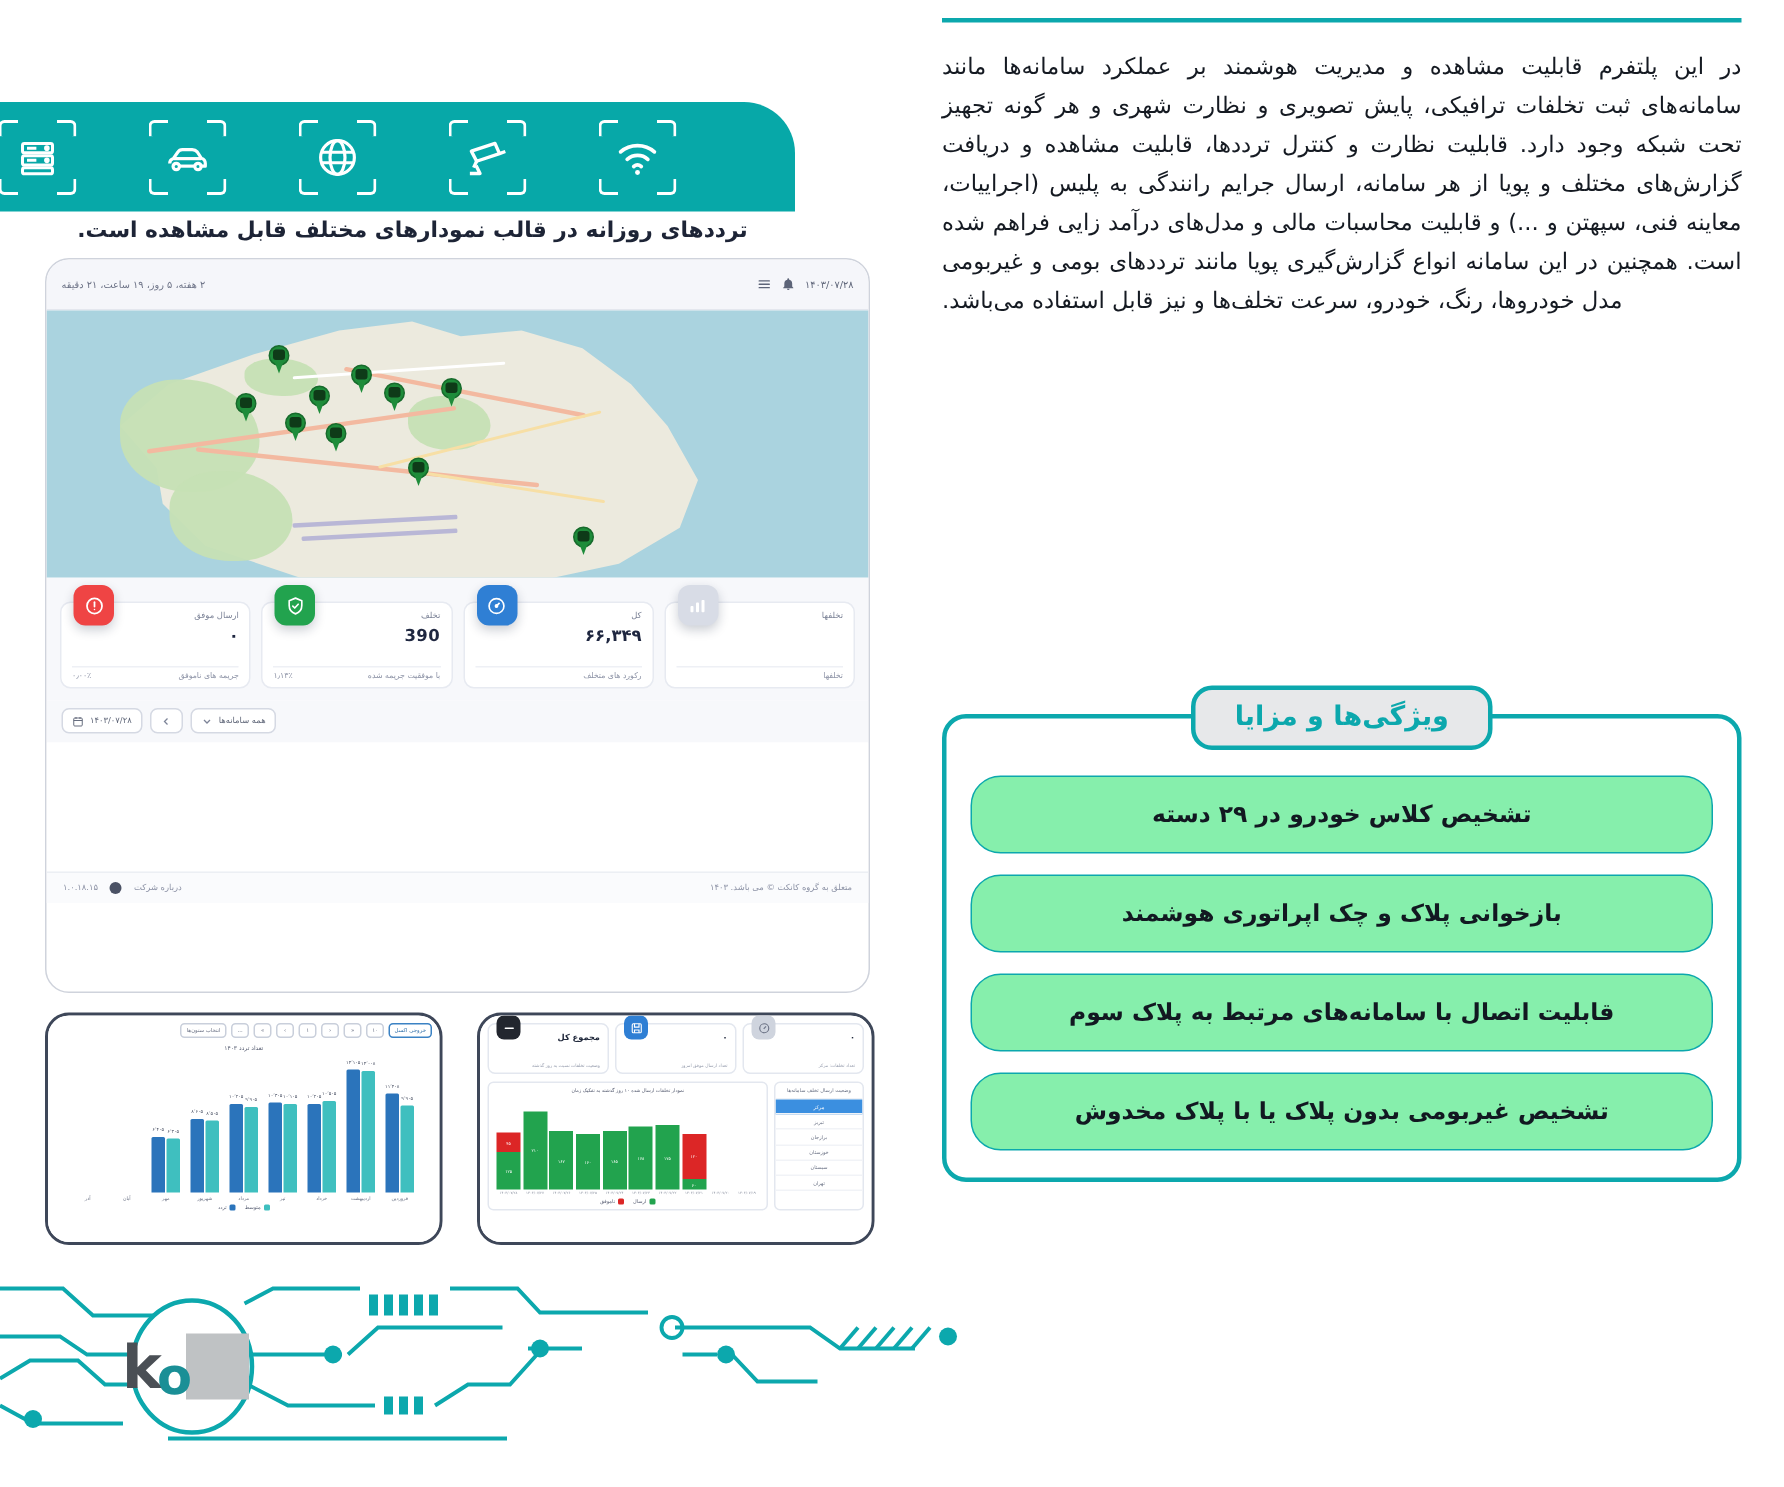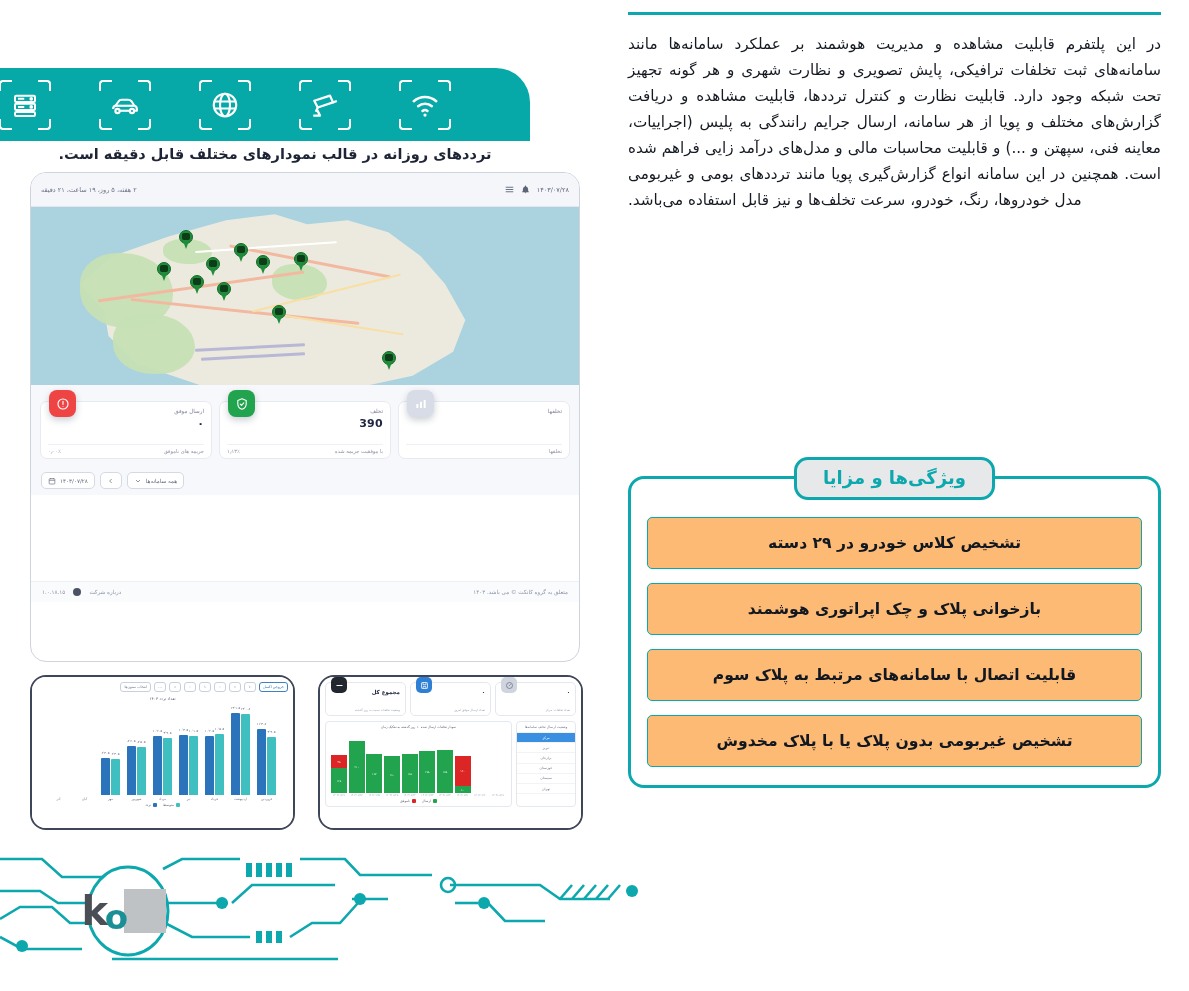--- a/index.html
+++ b/index.html
@@ -219,21 +219,21 @@
     background:#e7e8ea; border:3.4px solid #0CA8AD; border-radius:14px;
     color:#0CA8AD; font-size:18px; font-weight:700; padding:7px 26px 9px;
     position:relative; top:2px;
   }
   .feat-box {
     border:3.4px solid #0CA8AD; border-radius:16px; margin-top:-22px;
     padding:38px 16px 18px; display:flex; flex-direction:column; gap:14px;
     background:transparent;
   }
   .feat-item {
-    background:#fdba74; border:1.6px solid #0CA8AD; border-radius:5px;
+    background:#86efac; border:1.6px solid #0CA8AD; border-radius:20px;
     height:52px; display:flex; align-items:center; justify-content:center;
     font-size:15.6px; font-weight:700; color:#121821; text-align:center;
   }
 </style>
 </head>
 <body>
 
 <div class="page">
 
   <div class="left-col">
@@ -296,21 +296,21 @@
           <rect x="4" y="4.5" width="16" height="5" rx="1"></rect>
             <rect x="4" y="11" width="16" height="5" rx="1"></rect>
           <rect x="4" y="17.5" width="16" height="3.2" rx="1"></rect>
           <path d="M6.4 7h5M6.4 13.5h5"></path>
             <circle cx="17" cy="7" r=".7" fill="#fff"></circle>
             <circle cx="17" cy="13.5" r=".7" fill="#fff"></circle>
         </svg>
       </div>
     </div>
 
-    <div class="caption">ترددهای روزانه در قالب نمودارهای مختلف قابل دقیقه است.</div>
+    <div class="caption">ترددهای روزانه در قالب نمودارهای مختلف قابل مشاهده است.</div>
 
     <div class="dash">
 
       <div class="dash-topbar">
         <div class="t-right">
           <span>۱۴۰۳/۰۷/۲۸</span>
           <span class="mini-ic">
             <svg viewBox="0 0 24 24" fill="#5d6478">
                 <path d="M12 22a2.3 2.3 0 0 0 2.3-2.2H9.7A2.3 2.3 0 0 0 12 22zm7-6v-5a7 7 0 0 0-5.3-6.8V3a1.7 1.7 0 1 0-3.4 0v1.2A7 7 0 0 0 5 11v5l-2 2v1h18v-1z"></path>
               </svg>
@@ -397,20 +397,35 @@
             <svg viewBox="0 0 24 24" fill="#fff">
                 <rect x="4" y="12" width="3.4" height="7" rx="1"></rect>
                 <rect x="10.3" y="8" width="3.4" height="11" rx="1"></rect>
                 <rect x="16.6" y="5" width="3.4" height="14" rx="1"></rect>
               </svg>
           </div>
           <div class="stat-label">تخلفها</div>
           <div class="stat-value"></div>
           <div class="stat-foot">
             <span>تخلفها</span>
+            <span></span>
+          </div>
+        </div>
+        <div class="stat-card">
+          <div class="stat-badge blue">
+            <svg viewBox="0 0 24 24" fill="none" stroke="#fff" stroke-width="1.9">
+                <circle cx="12" cy="12" r="8.5"></circle>
+                <path d="M15.5 8.5 10.8 13.2"></path>
+                <circle cx="12" cy="12" r="1.2" fill="#fff"></circle>
+              </svg>
+          </div>
+          <div class="stat-label">کل</div>
+          <div class="stat-value">۶۶,۳۴۹</div>
+          <div class="stat-foot">
+            <span>رکورد های متخلف</span>
             <span></span>
           </div>
         </div>
         <div class="stat-card">
           <div class="stat-badge green">
             <svg viewBox="0 0 24 24" fill="none" stroke="#fff" stroke-width="1.9" stroke-linecap="round" stroke-linejoin="round">
                 <path d="M12 3 4.8 6v5.4c0 4.4 3 8.1 7.2 9.6 4.2-1.5 7.2-5.2 7.2-9.6V6z"></path>
                 <path d="M8.9 12.1l2.2 2.2 4-4.3"></path>
               </svg>
           </div>

